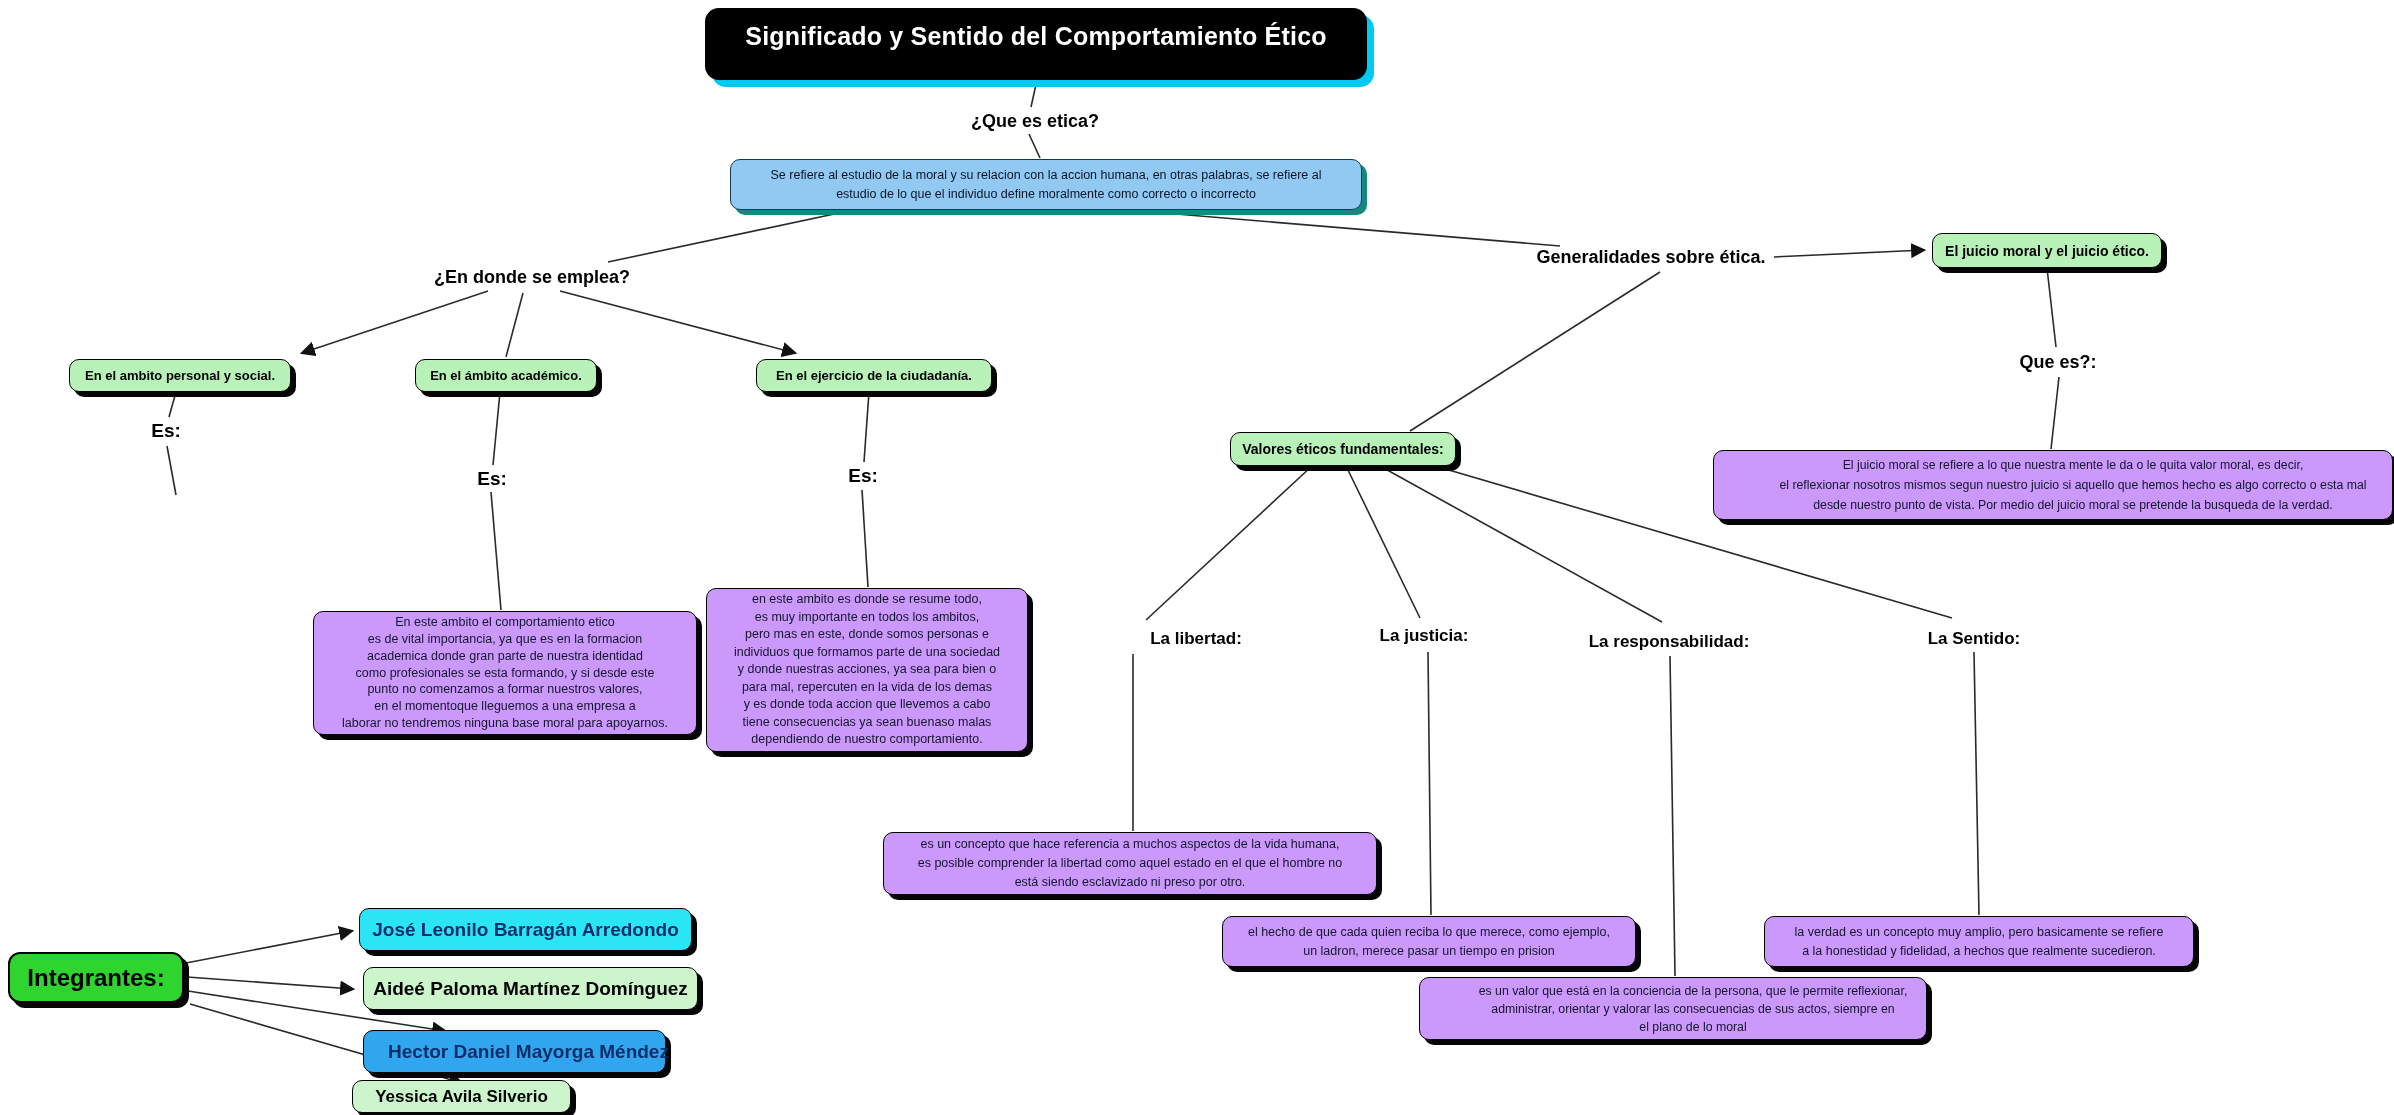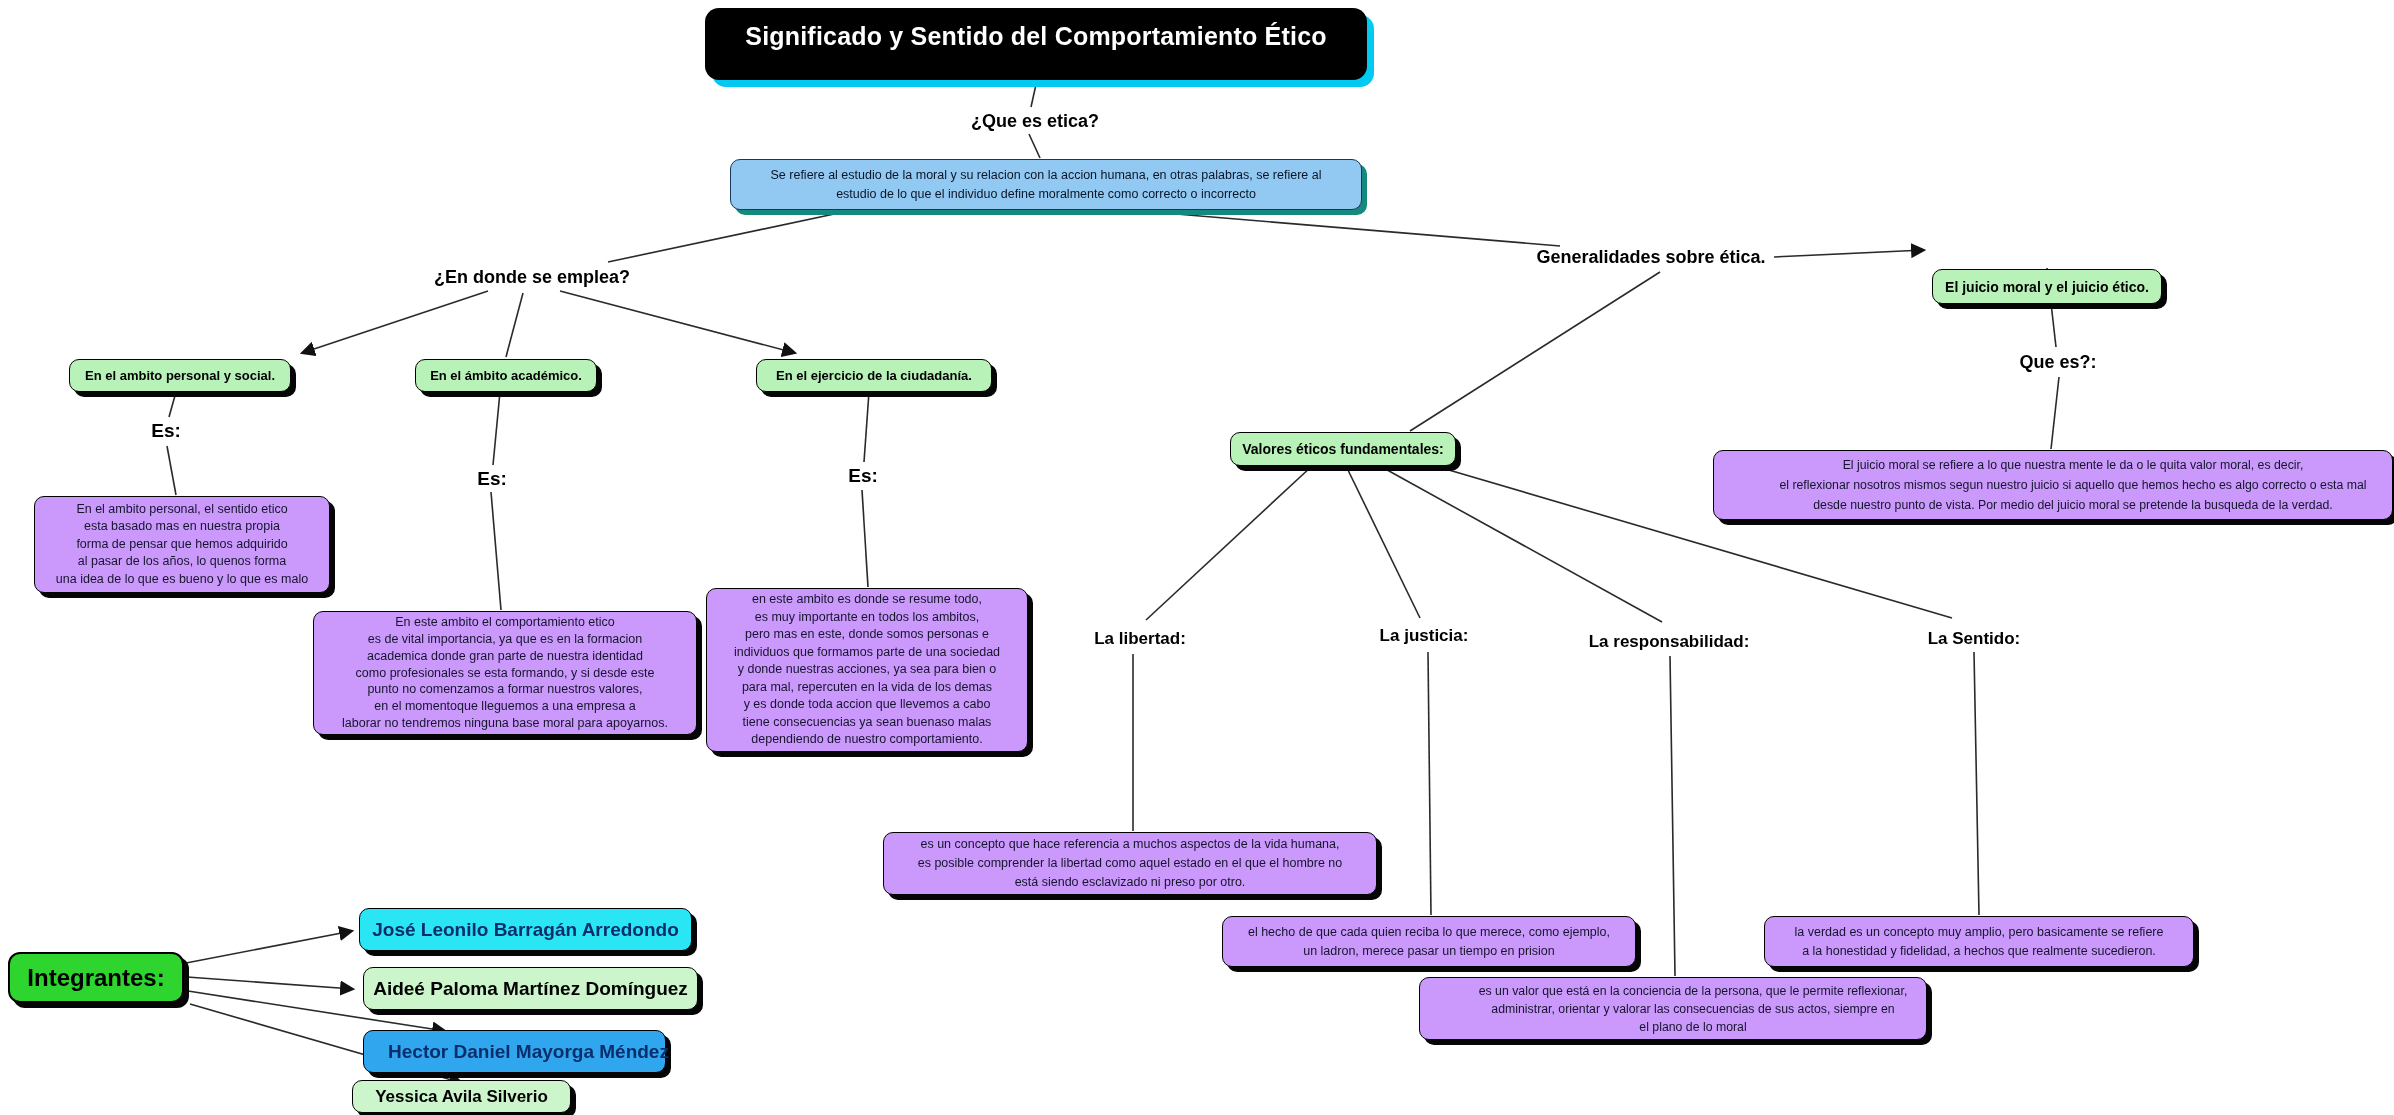--- a/index.html
+++ b/index.html
@@ -75,39 +75,34 @@
     <span>Significado y Sentido del Comportamiento  Ético</span>
   </div>
 
   <div class="node lbl" style="left:955px;top:108px;width:160px;height:26px;">¿Que es etica?</div>
   <div class="node lbl" style="left:428px;top:264px;width:208px;height:26px;">¿En donde se emplea?</div>
   <div class="node lbl" style="left:1530px;top:244px;width:242px;height:26px;">Generalidades sobre ética.</div>
   <div class="node lbl lbl-es" style="left:146px;top:418px;width:40px;height:26px;">Es:</div>
   <div class="node lbl lbl-es" style="left:472px;top:466px;width:40px;height:26px;">Es:</div>
   <div class="node lbl lbl-es" style="left:843px;top:463px;width:40px;height:26px;">Es:</div>
   <div class="node lbl" style="left:2006px;top:349px;width:104px;height:26px;">Que es?:</div>
-  <div class="node lbl lbl-val" style="left:1084px;top:626px;width:112px;height:26px;">La libertad:</div>
+  <div class="node lbl lbl-val" style="left:1140px;top:626px;width:112px;height:26px;">La libertad:</div>
   <div class="node lbl lbl-val" style="left:1370px;top:623px;width:108px;height:26px;">La justicia:</div>
   <div class="node lbl lbl-val" style="left:1576px;top:629px;width:186px;height:26px;">La responsabilidad:</div>
   <div class="node lbl lbl-val" style="left:1916px;top:626px;width:116px;height:26px;">La Sentido:</div>
 
   <div class="node blue-def" style="left:730px;top:159px;width:632px;height:51px;">Se refiere al estudio de la moral y su relacion con la accion humana, en otras palabras, se refiere al
 estudio de lo que el individuo define moralmente como correcto o incorrecto</div>
 
-  <div class="node concept green" style="left:1932px;top:233px;width:230px;height:35px;font-size:14px;margin-top:36px;">El juicio moral y el juicio ético.</div>
+  <div class="node concept green" style="left:1932px;top:233px;width:230px;height:35px;font-size:14px;">El juicio moral y el juicio ético.</div>
   <div class="node concept green" style="left:69px;top:359px;width:222px;height:33px;">En el ambito personal y social.</div>
   <div class="node concept green" style="left:415px;top:359px;width:182px;height:33px;">En el ámbito académico.</div>
   <div class="node concept green" style="left:756px;top:359px;width:236px;height:33px;">En el ejercicio de la ciudadanía.</div>
   <div class="node concept green" style="left:1230px;top:432px;width:226px;height:34px;font-size:14px;">Valores éticos fundamentales:</div>
 
-  <div class="node concept def" style="left:34px;top:496px;width:296px;height:97px;">En el ambito personal, el sentido etico
-esta basado mas en nuestra propia
-forma de pensar que hemos adquirido
-al pasar de los años, lo quenos forma
-una idea de lo que es bueno y lo que es malo</div>
   <div class="node concept def" style="left:313px;top:611px;width:384px;height:124px;line-height:16.8px;">En este ambito el comportamiento etico
 es de vital importancia, ya que es en la formacion
 academica donde gran parte de nuestra identidad
 como profesionales se esta formando, y si desde este
 punto no comenzamos a formar nuestros valores,
 en el momentoque lleguemos a una empresa a
 laborar no tendremos ninguna base moral para apoyarnos.</div>
   <div class="node concept def" style="left:706px;top:588px;width:322px;height:164px;">en este ambito es donde se resume todo,
 es muy importante en todos los ambitos,
 pero mas en este, donde somos personas e

